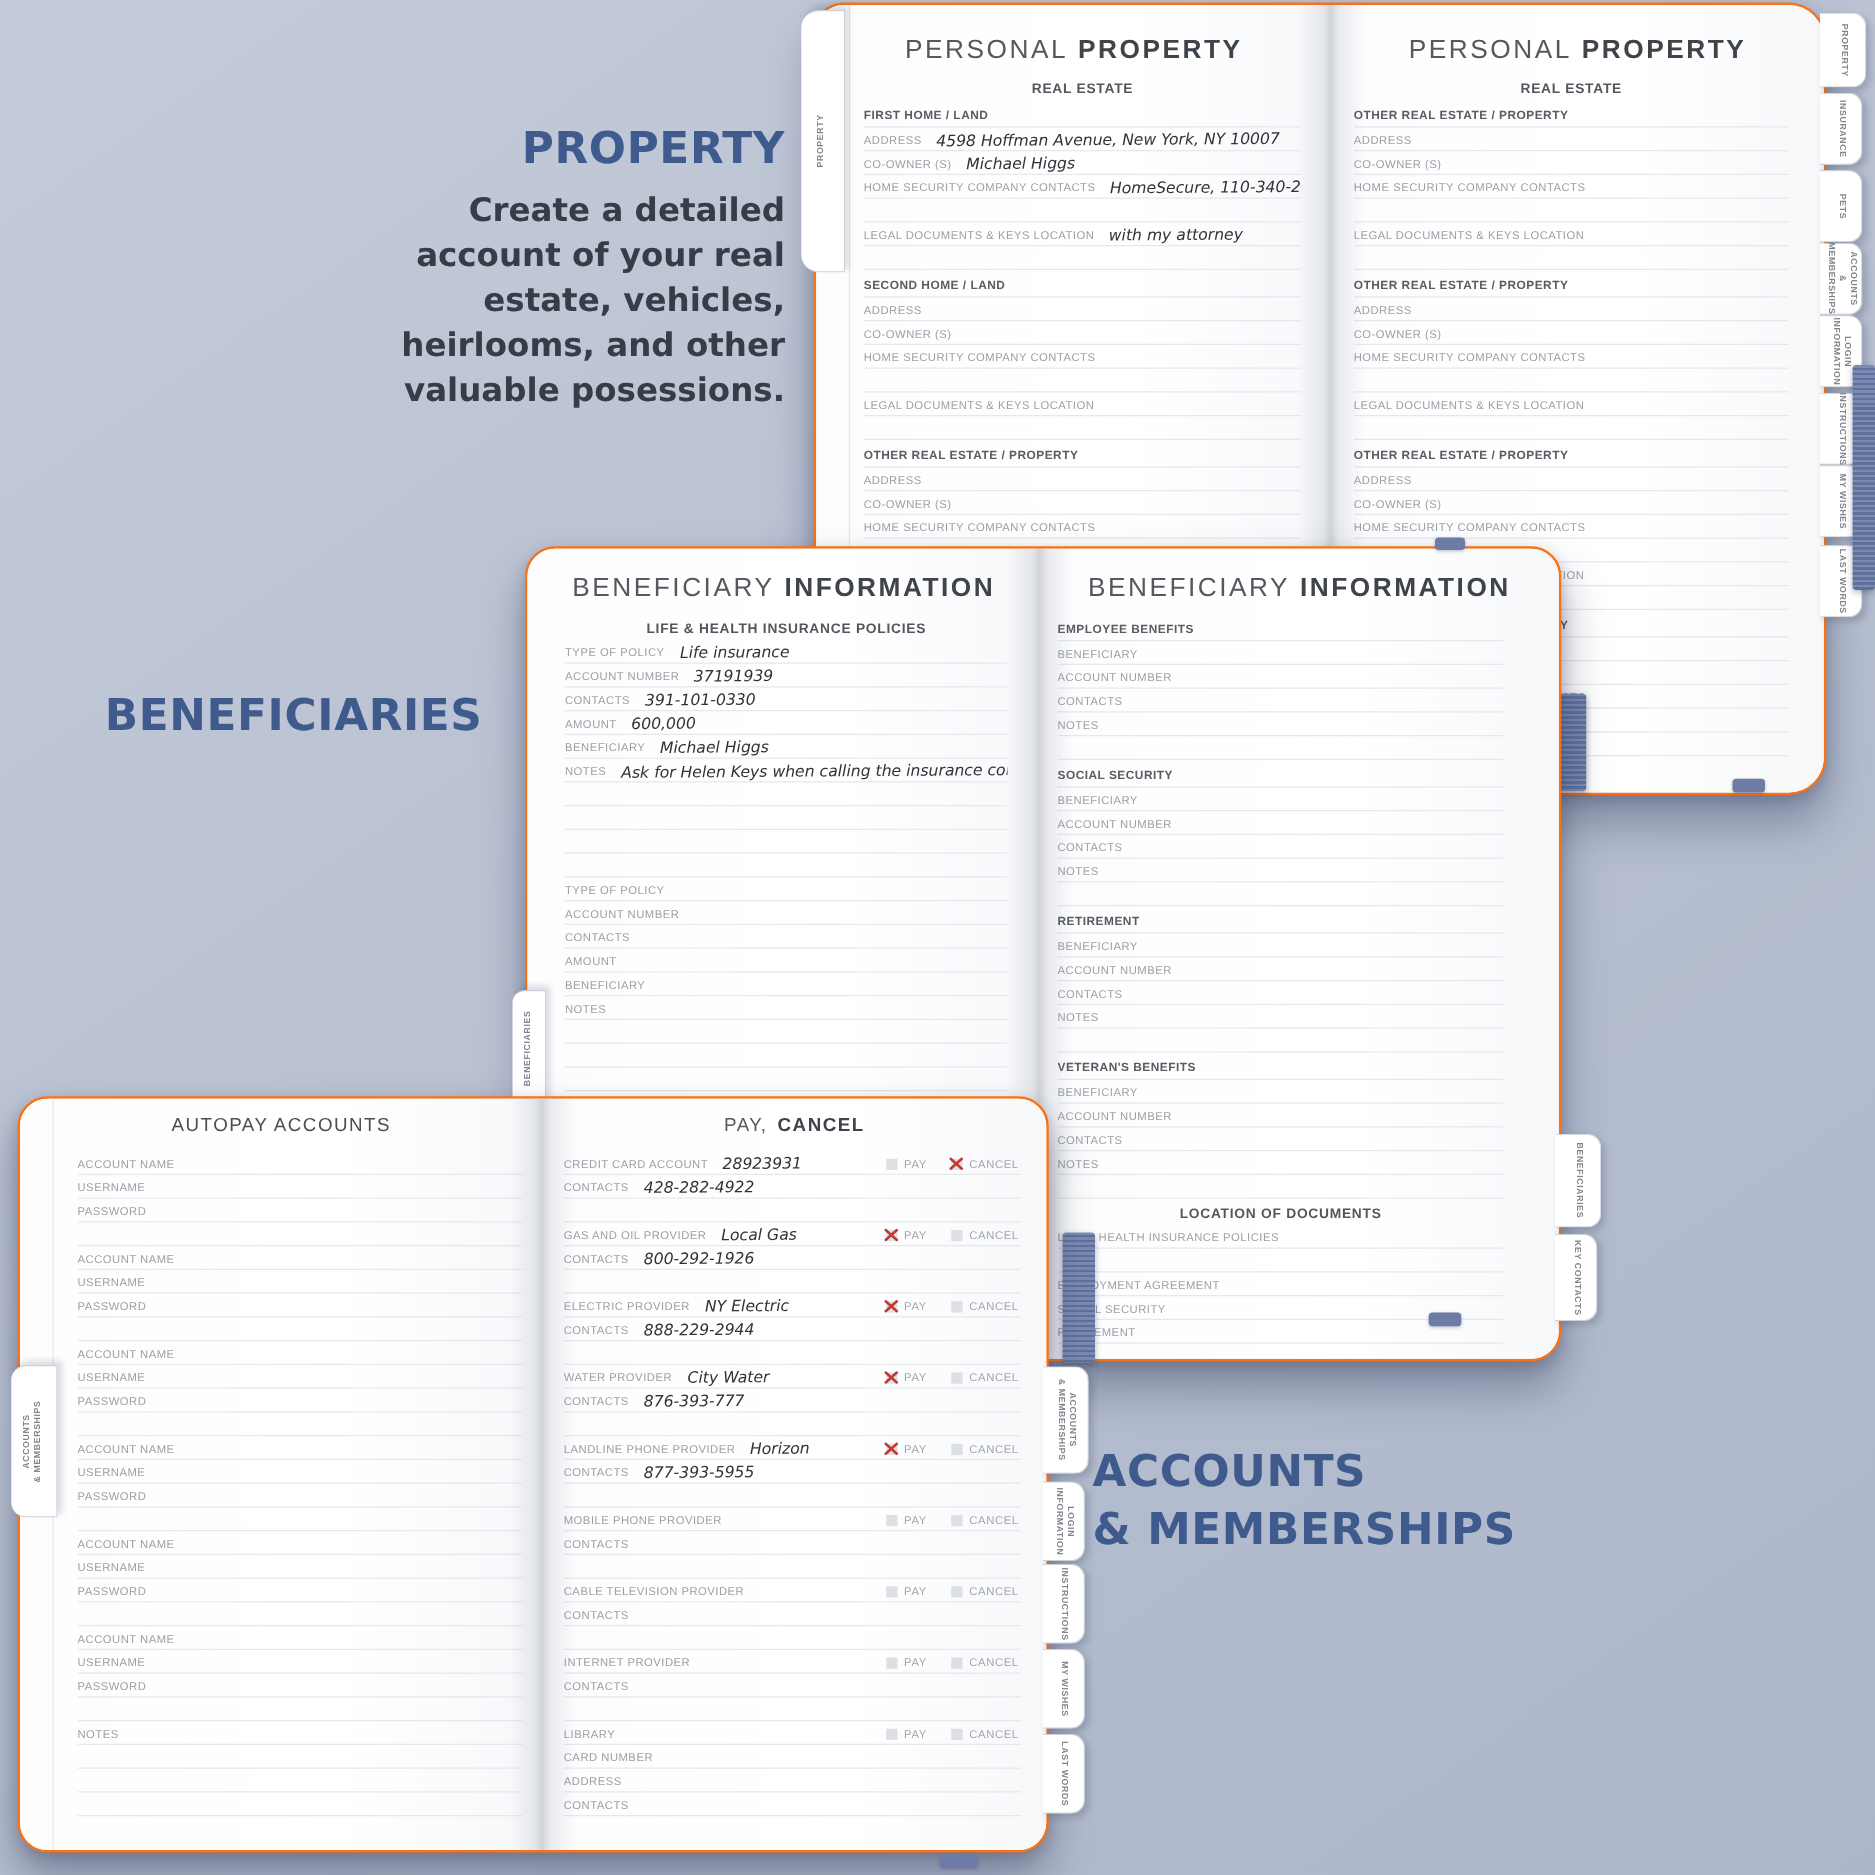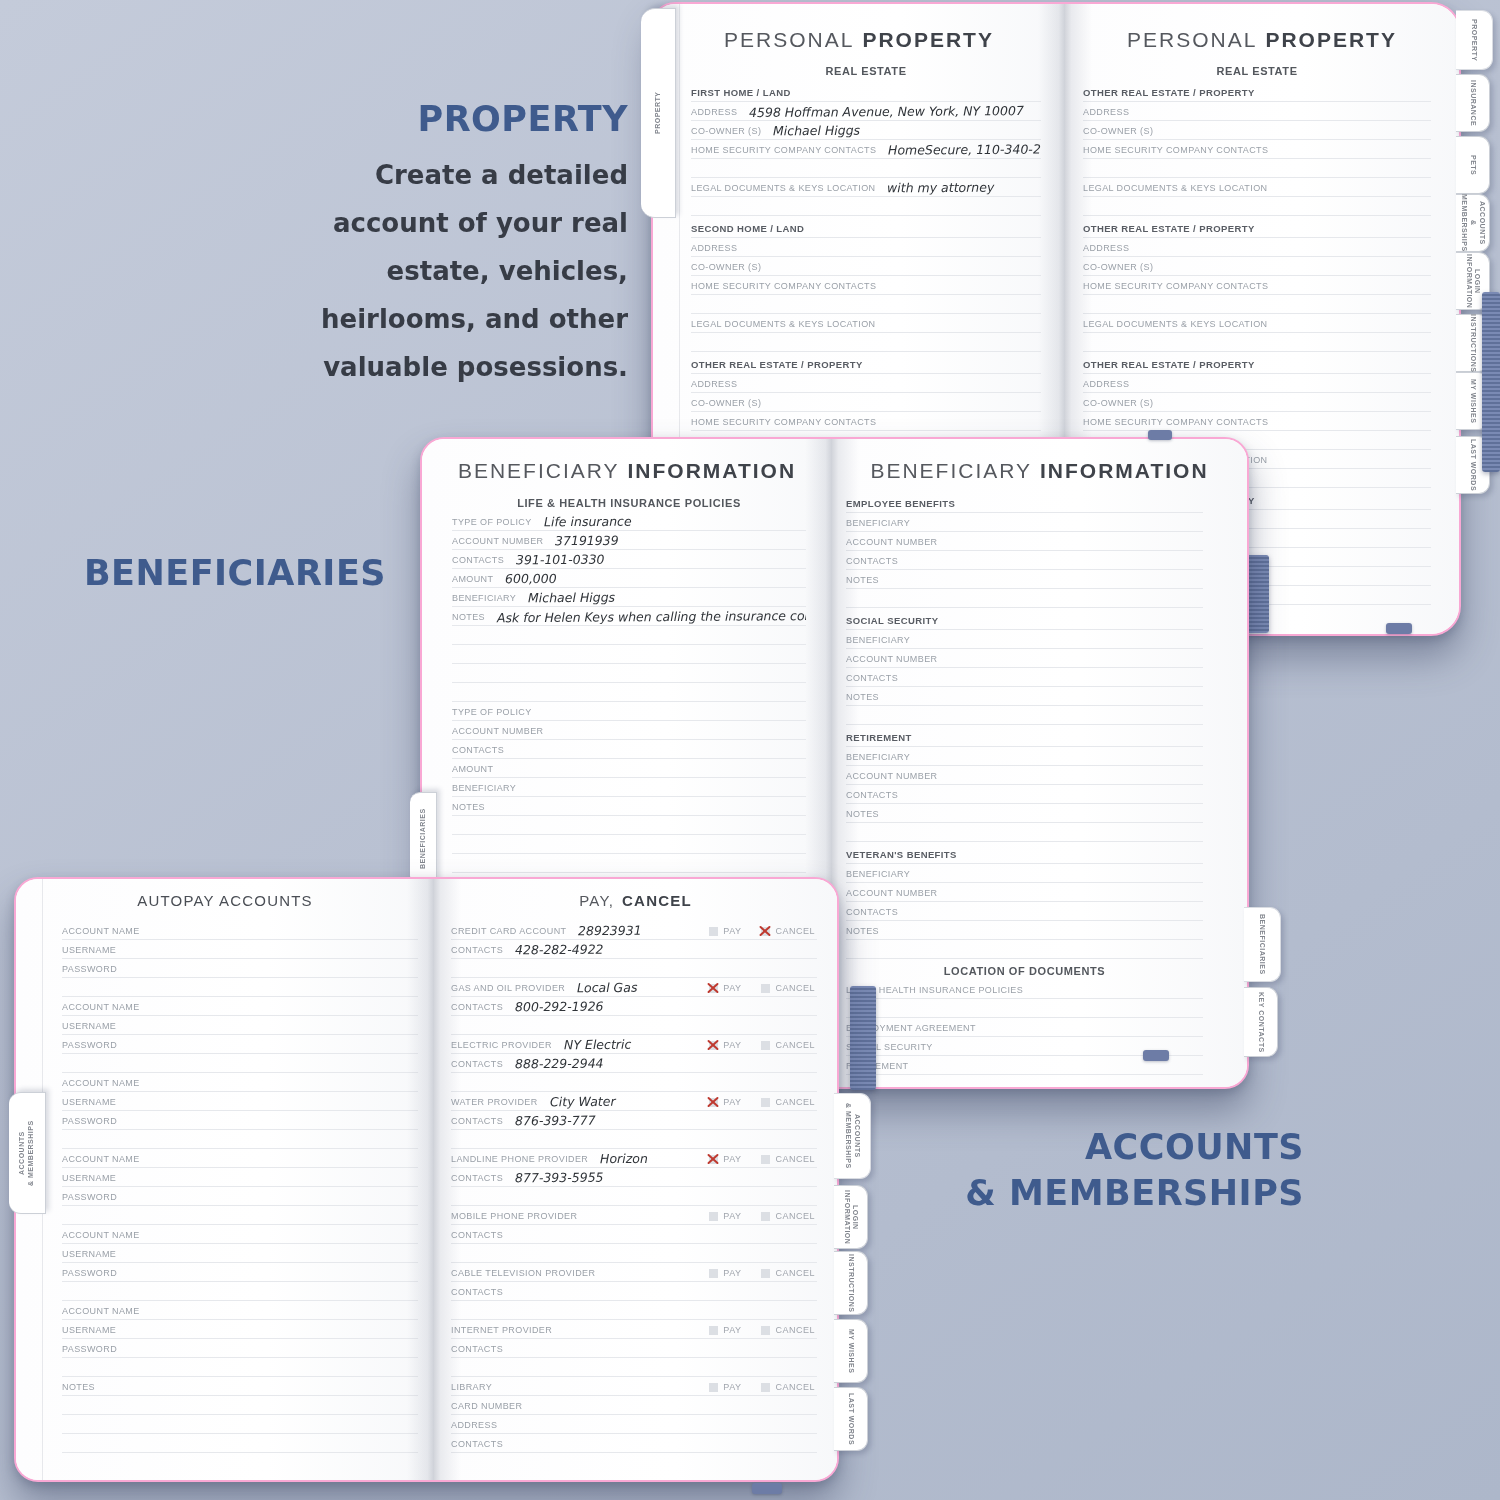--- a/index.html
+++ b/index.html
@@ -2,21 +2,21 @@
 <html><head>
 <meta charset="utf-8">
 <style>
   html,body{margin:0;padding:0;}
   body{width:1500px;height:1500px;position:relative;overflow:hidden;
        background:linear-gradient(145deg,#c4cbda 0%,#b9c1d2 45%,#adb7ca 100%);
        font-family:"Liberation Sans",sans-serif;}
   .stage{position:absolute;inset:0;}
 
   
-  .spread{position:absolute;background:#fff;border:2px solid #f9a8d4;
+  .spread{position:absolute;background:#fff;border:2px solid #f97316;
           box-shadow:0 22px 36px rgba(52,62,92,.42),0 4px 10px rgba(52,62,92,.25);}
   #spread-top{left:651px;top:2px;width:806px;height:630px;border-radius:24px 30px 30px 16px;z-index:1;}
   #spread-mid{left:420px;top:437px;width:825px;height:648px;border-radius:24px;z-index:3;}
   #spread-bot{left:14px;top:877px;width:821px;height:601px;border-radius:24px;z-index:5;}
   .page{position:absolute;top:0;bottom:0;overflow:hidden;}
   .page.left-pg{left:0;}
   #spread-top .page.left-pg{width:412px;border-radius:22px 0 0 14px;}
   #spread-top .page.right-pg{left:412px;right:0;border-radius:0 28px 28px 0;}
   #spread-mid .page.left-pg{width:410px;border-radius:22px 0 0 22px;}
   #spread-mid .page.right-pg{left:410px;right:0;border-radius:0 22px 22px 0;}
@@ -84,25 +84,25 @@
   .nub{position:absolute;background:#6d7ca6;border-radius:3px;box-shadow:0 1px 3px rgba(40,50,80,.3);}
   #nub-mid-top{left:1148px;top:430px;width:24px;height:10px;z-index:4;}
   #nub-mid-bot{left:1143px;top:1050px;width:26px;height:11px;z-index:4;}
   #nub-top-bot{left:1386px;top:623px;width:26px;height:11px;z-index:2;}
   #nub-bot-bot{left:752px;top:1483px;width:30px;height:11px;z-index:6;}
 
   
   .callout{position:absolute;z-index:6;font-family:"DejaVu Sans",sans-serif;}
   .callout h2{margin:0;font-size:35px;line-height:1.32;color:#3f5b8d;letter-spacing:.5px;
               white-space:pre-line;}
-  .callout p{margin:9px 0 0 0;font-size:26px;line-height:48px;color:#373c46;font-weight:700;
+  .callout p{margin:9px 0 0 0;font-size:26px;line-height:36px;color:#373c46;font-weight:700;
              white-space:pre-line;}
   #callout-property{right:872px;top:96px;width:430px;text-align:right;}
   #callout-beneficiaries{right:1114px;top:550px;width:380px;text-align:right;}
-  #callout-accounts{left:874px;top:1124px;width:430px;text-align:right;}
+  #callout-accounts{left:874px;top:1155px;width:430px;text-align:left;}
   #callout-accounts p{line-height:37px;}
 </style>
 </head>
 <body>
 
 <div class="stage">
 
   <section class="spread" id="spread-top">
     <div class="page left-pg">
       <div class="edge-line"></div>

